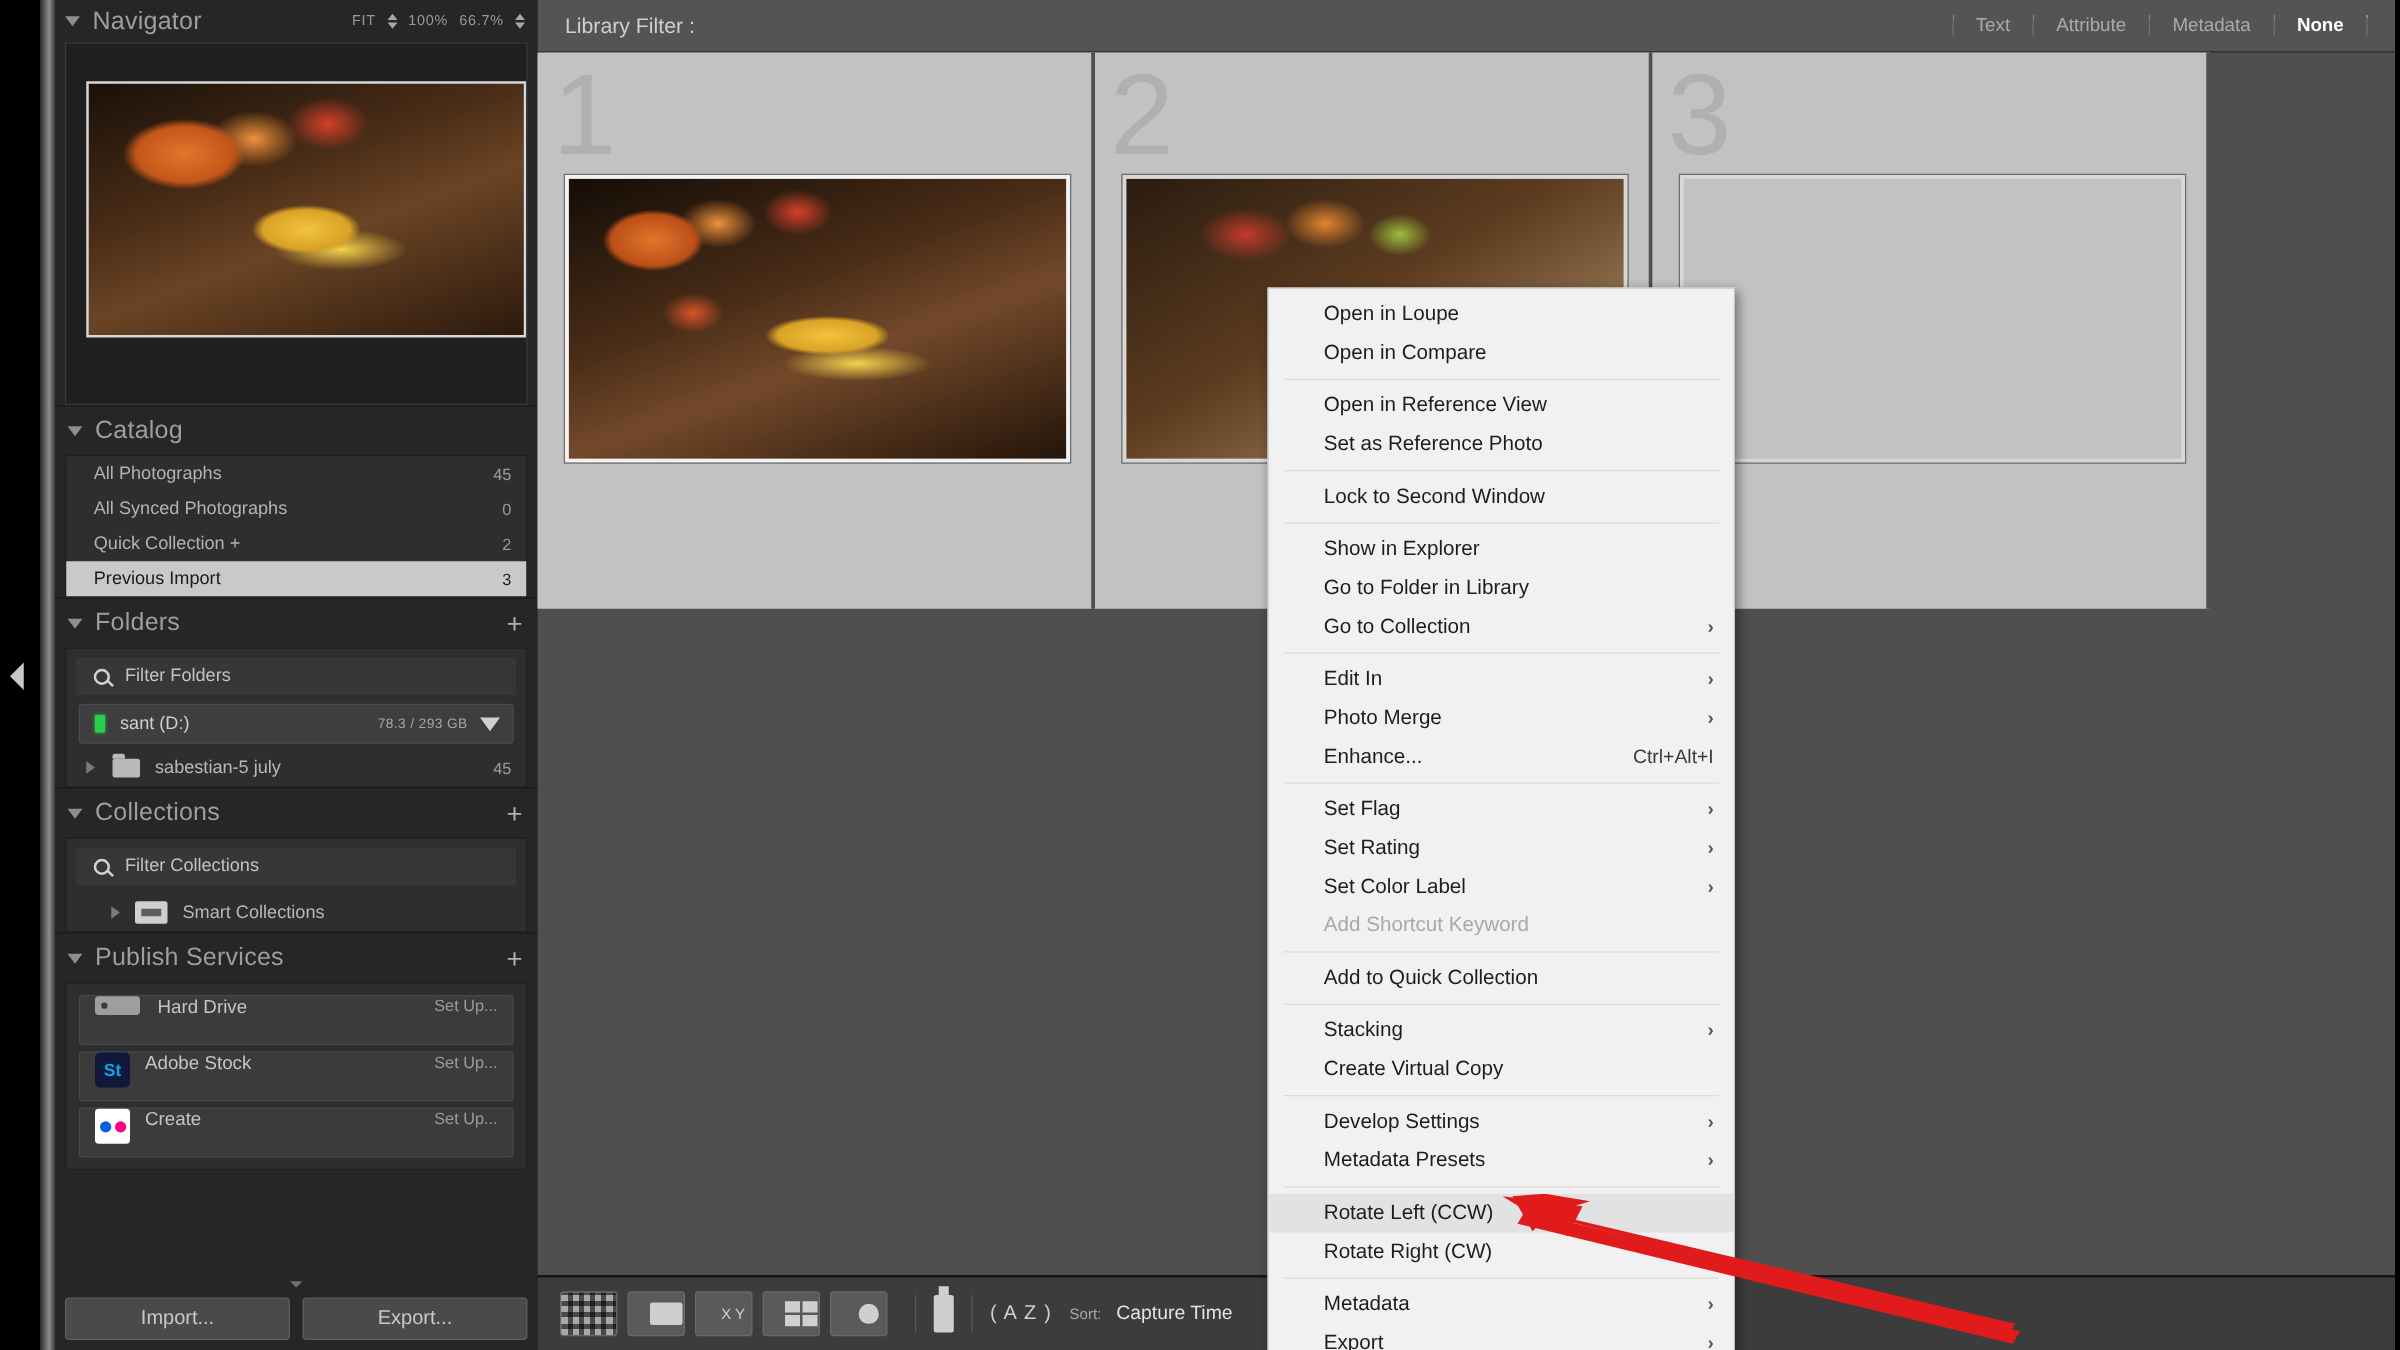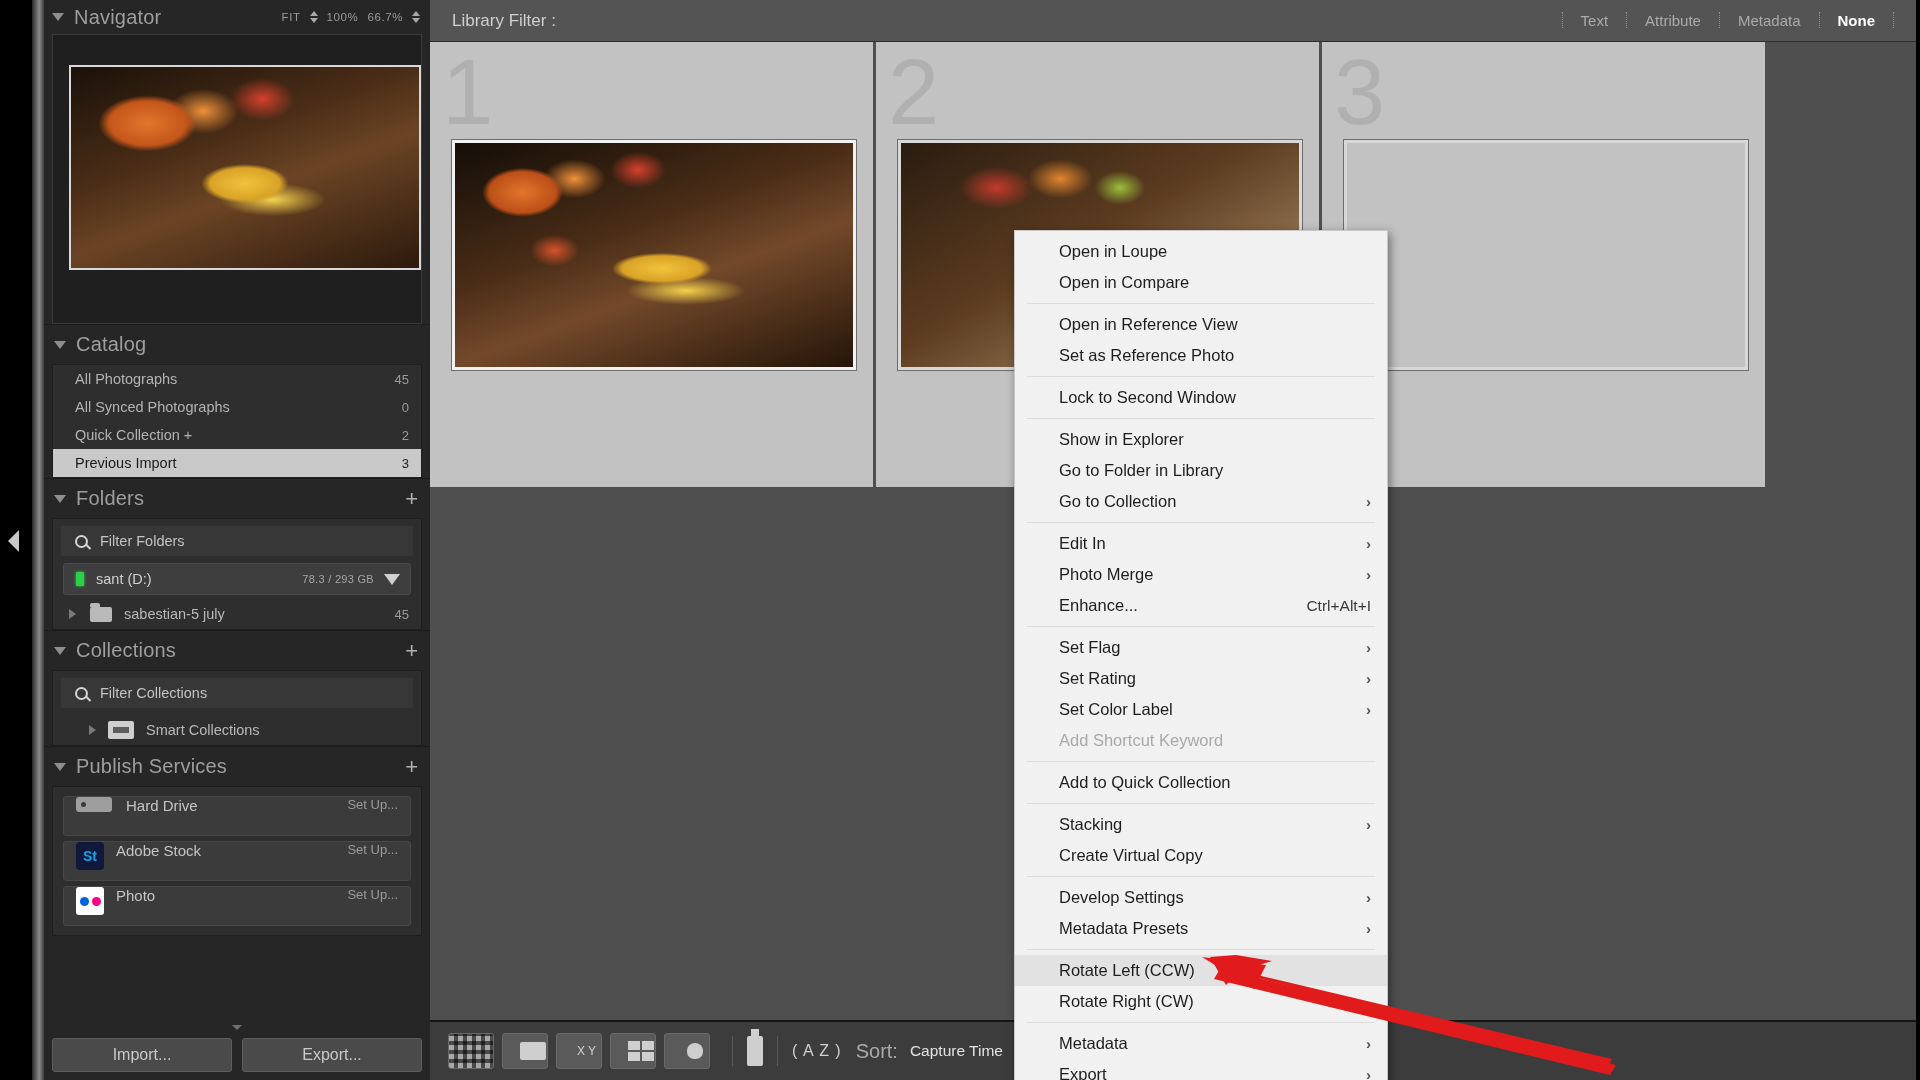--- a/index.html
+++ b/index.html
@@ -230,21 +230,21 @@
   .tb-ico.loupe:after{content:"";width:26px;height:18px;background:#cfcfcf;border-radius:2px;}
   .tb-ico.survey{font-size:12px;}
   .tb-ico.people:after{content:"";width:16px;height:16px;border-radius:50% 50% 45% 45%;
     background:#cfcfcf;}
   .tb-div { width:1px;height:30px;background:#5a5a5a;margin:0 14px; flex:0 0 auto;}
   .spray { width:16px;height:30px;background:#cfcfcf;border-radius:2px;position:relative;
            flex:0 0 auto;}
   .spray:before{content:"";position:absolute;left:4px;top:-7px;width:8px;height:7px;
     background:#cfcfcf;}
   .sort-az { color:#cfcfcf; font-size:16px; letter-spacing:1px; margin-right:14px; }
-  .sort-lbl { color:#a9a9a9; font-size:20px; margin-right:12px; }
+  .sort-lbl { color:#a9a9a9; font-size:12px; margin-right:12px; }
   .sort-val { color:#e2e2e2; font-size:15.5px; }
 
   
   .ctx {
     position:absolute; left:1014px; top:230px; width:374px;
     background:#f1f1f1; border:1px solid #c8c8c8;
     box-shadow:2px 3px 9px rgba(0,0,0,.45);
     padding:5px 0 0 0; z-index:50;
   }
   .ctx-item {
@@ -374,21 +374,21 @@
       <div class="pub-row">
         <span class="st-ico">St</span>
         <span>Adobe Stock</span>
         <span class="pub-setup">Set Up...</span>
       </div>
       <div class="pub-row">
         <span class="fl-ico">
           <b style="background:#0063dc"></b>
             <b style="background:#ff0084"></b>
         </span>
-        <span>Photo</span>
+        <span>Create</span>
         <span class="pub-setup">Set Up...</span>
       </div>
     </div>
 
     <div class="panel-grip"></div>
     <div class="bottom-btns">
       <div class="lr-btn">Import...</div>
       <div class="lr-btn">Export...</div>
     </div>
   </div>

